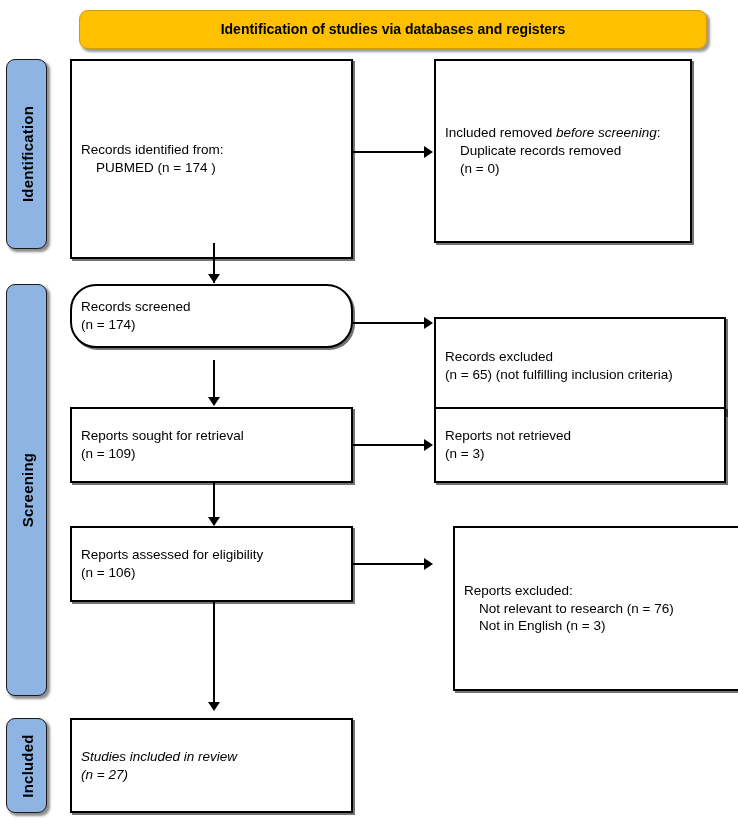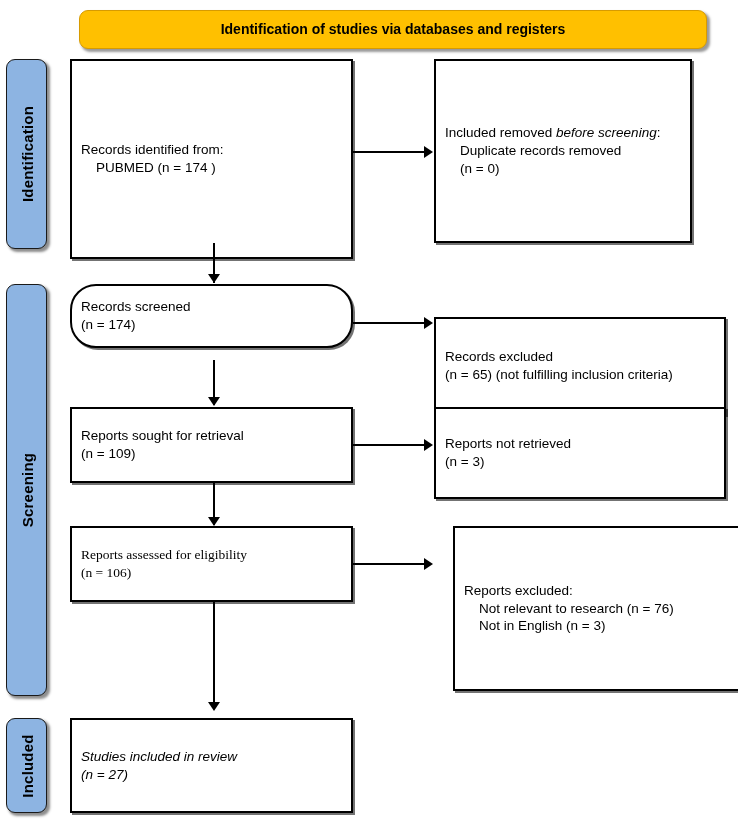--- a/index.html
+++ b/index.html
@@ -154,32 +154,32 @@
 <div class="arrowhead-right" style="left:424px; top:316.5px;"></div>
 
 <div class="connector" style="left:213px; top:360px; width:2px; height:45px;"></div>
 <div class="arrowhead-down" style="left:207.5px; top:397px;"></div>
 
 <div class="flow-box" style="left:70px; top:407px; width:283px; height:76px;">
   <span class="box-text">Reports sought for retrieval
 (n = 109)</span>
 </div>
 
-<div class="flow-box" style="left:434px; top:407px; width:292px; height:92px;">
+<div class="flow-box" style="left:434px; top:407px; width:292px; height:76px;">
   <span class="box-text">Reports not retrieved
 (n = 3)</span>
 </div>
 
 <div class="connector" style="left:353px; top:444px; width:72px; height:2px;"></div>
 <div class="arrowhead-right" style="left:424px; top:438.5px;"></div>
 
 <div class="connector" style="left:213px; top:483px; width:2px; height:42px;"></div>
 <div class="arrowhead-down" style="left:207.5px; top:517px;"></div>
 
-<div class="flow-box" style="left:70px; top:526px; width:283px; height:76px;font-family:Liberation Serif, serif;">
+<div class="flow-box" style="left:70px; top:526px; width:283px; height:76px;">
   <span class="box-text">Reports assessed for eligibility
 (n = 106)</span>
 </div>
 
 <div class="flow-box" style="left:434px; top:526px; width:292px; height:165px;margin-left:19px;">
   <span class="box-text">Reports excluded:
     Not relevant to research (n = 76)
     Not in English (n = 3)</span>
 </div>
 

